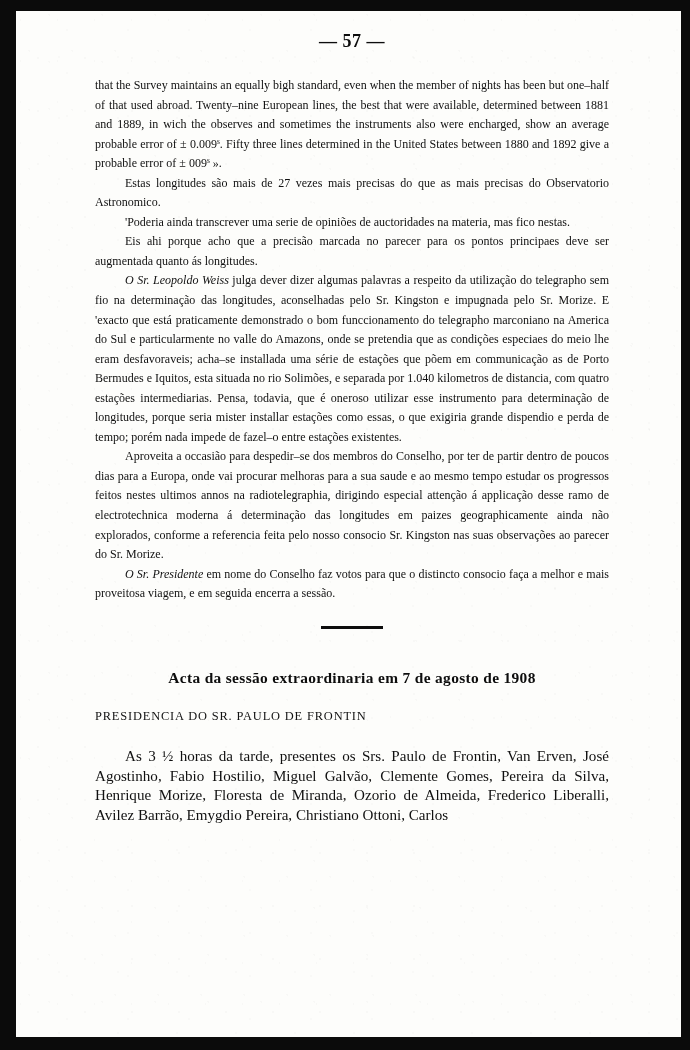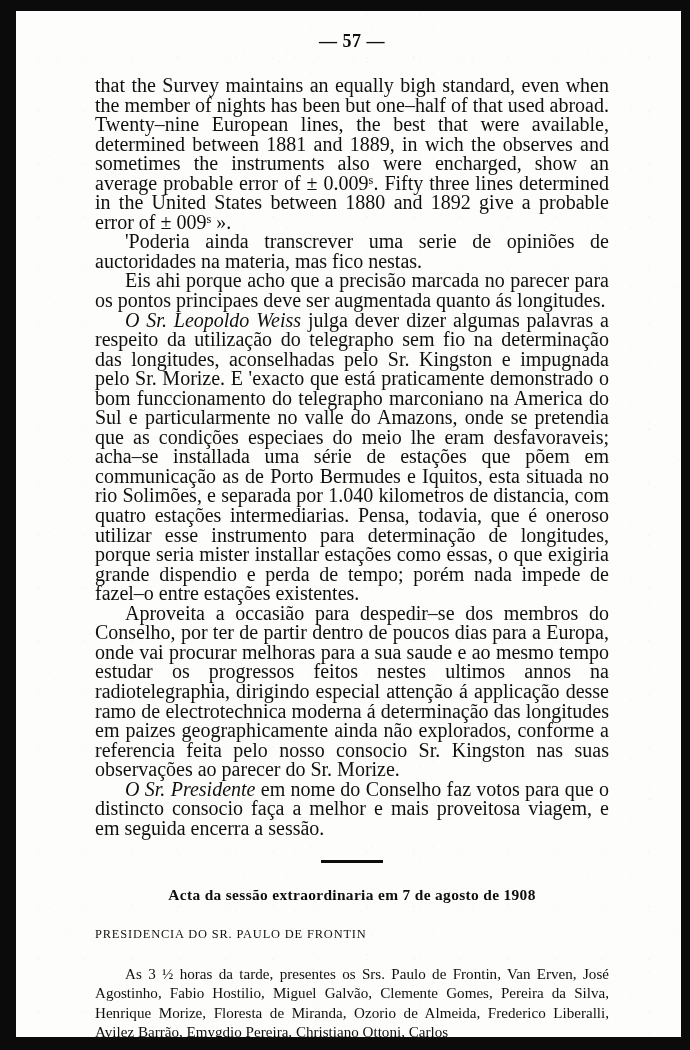--- a/index.html
+++ b/index.html
@@ -68,21 +68,21 @@
     letter-spacing: 0.5px;
     color: #0d0d0d;
     margin-top: 21px;
     margin-bottom: 0;
     line-height: 1;
   }
 
   
   .body-text {
     margin-top: 26px;
-    font-size: 20px;
+    font-size: 12px;
     line-height: 19.55px;
     text-align: justify;
     text-justify: inter-word;
     color: #101010;
     -webkit-font-smoothing: none;
   }
 
   .para {
     margin: 0;
     text-indent: 30px;
@@ -116,21 +116,21 @@
 
   .divider {
     display: inline-block;
     width: 62px;
     height: 3px;
     background: #0d0d0d;
   }
 
   
   .acta-heading {
-    margin-top: 23px;
+    margin-top: 40px;
     text-align: center;
     font-size: 15.4px;
     font-weight: bold;
     letter-spacing: 0.35px;
     color: #0d0d0d;
     line-height: 1.2;
   }
 
   .presidency {
     margin-top: 22px;
@@ -152,20 +152,21 @@
 <body>
 
 <div class="scan-frame">
   <div class="page">
     <div class="content">
 
       <div class="folio">— 57 —</div>
 
       <div class="body-text">
         <p class="para no-indent">that the Survey maintains an equally bigh standard, even when the member of nights has been but one–half of that used abroad. Twenty–nine European lines, the best that were available, determined between 1881 and 1889, in wich the observes and sometimes the instruments also were encharged, show an average probable error of ± 0.009<sup>s</sup>. Fifty three lines determined in the United States between 1880 and 1892 give a probable error of ± 009<sup>s</sup> ».</p>
+        <p class="para">Estas longitudes são mais de 27 vezes mais precisas do que as mais precisas do Observatorio Astronomico.</p>
         <p class="para">'Poderia ainda transcrever uma serie de opiniões de auctoridades na materia, mas fico nestas.</p>
         <p class="para">Eis ahi porque acho que a precisão marcada no parecer para os pontos principaes deve ser augmentada quanto ás longitudes.</p>
         <p class="para"><i>O Sr. Leopoldo Weiss</i> julga dever dizer algumas palavras a respeito da utilização do telegrapho sem fio na determinação das longitudes, aconselhadas pelo Sr. Kingston e impugnada pelo Sr. Morize. E 'exacto que está praticamente demonstrado o bom funccionamento do telegrapho marconiano na America do Sul e particularmente no valle do Amazons, onde se pretendia que as condições especiaes do meio lhe eram desfavoraveis; acha–se installada uma série de estações que põem em communicação as de Porto Bermudes e Iquitos, esta situada no rio Solimões, e separada por 1.040 kilometros de distancia, com quatro estações intermediarias. Pensa, todavia, que é oneroso utilizar esse instrumento para determinação de longitudes, porque seria mister installar estações como essas, o que exigiria grande dispendio e perda de tempo; porém nada impede de fazel–o entre estações existentes.</p>
         <p class="para">Aproveita a occasião para despedir–se dos membros do Conselho, por ter de partir dentro de poucos dias para a Europa, onde vai procurar melhoras para a sua saude e ao mesmo tempo estudar os progressos feitos nestes ultimos annos na radiotelegraphia, dirigindo especial attenção á applicação desse ramo de electrotechnica moderna á determinação das longitudes em paizes geographicamente ainda não explorados, conforme a referencia feita pelo nosso consocio Sr. Kingston nas suas observações ao parecer do Sr. Morize.</p>
         <p class="para"><i>O Sr. Presidente</i> em nome do Conselho faz votos para que o distincto consocio faça a melhor e mais proveitosa viagem, e em seguida encerra a sessão.</p>
       </div>
 
       <div class="divider-wrap">
         <span class="divider"></span>
       </div>

